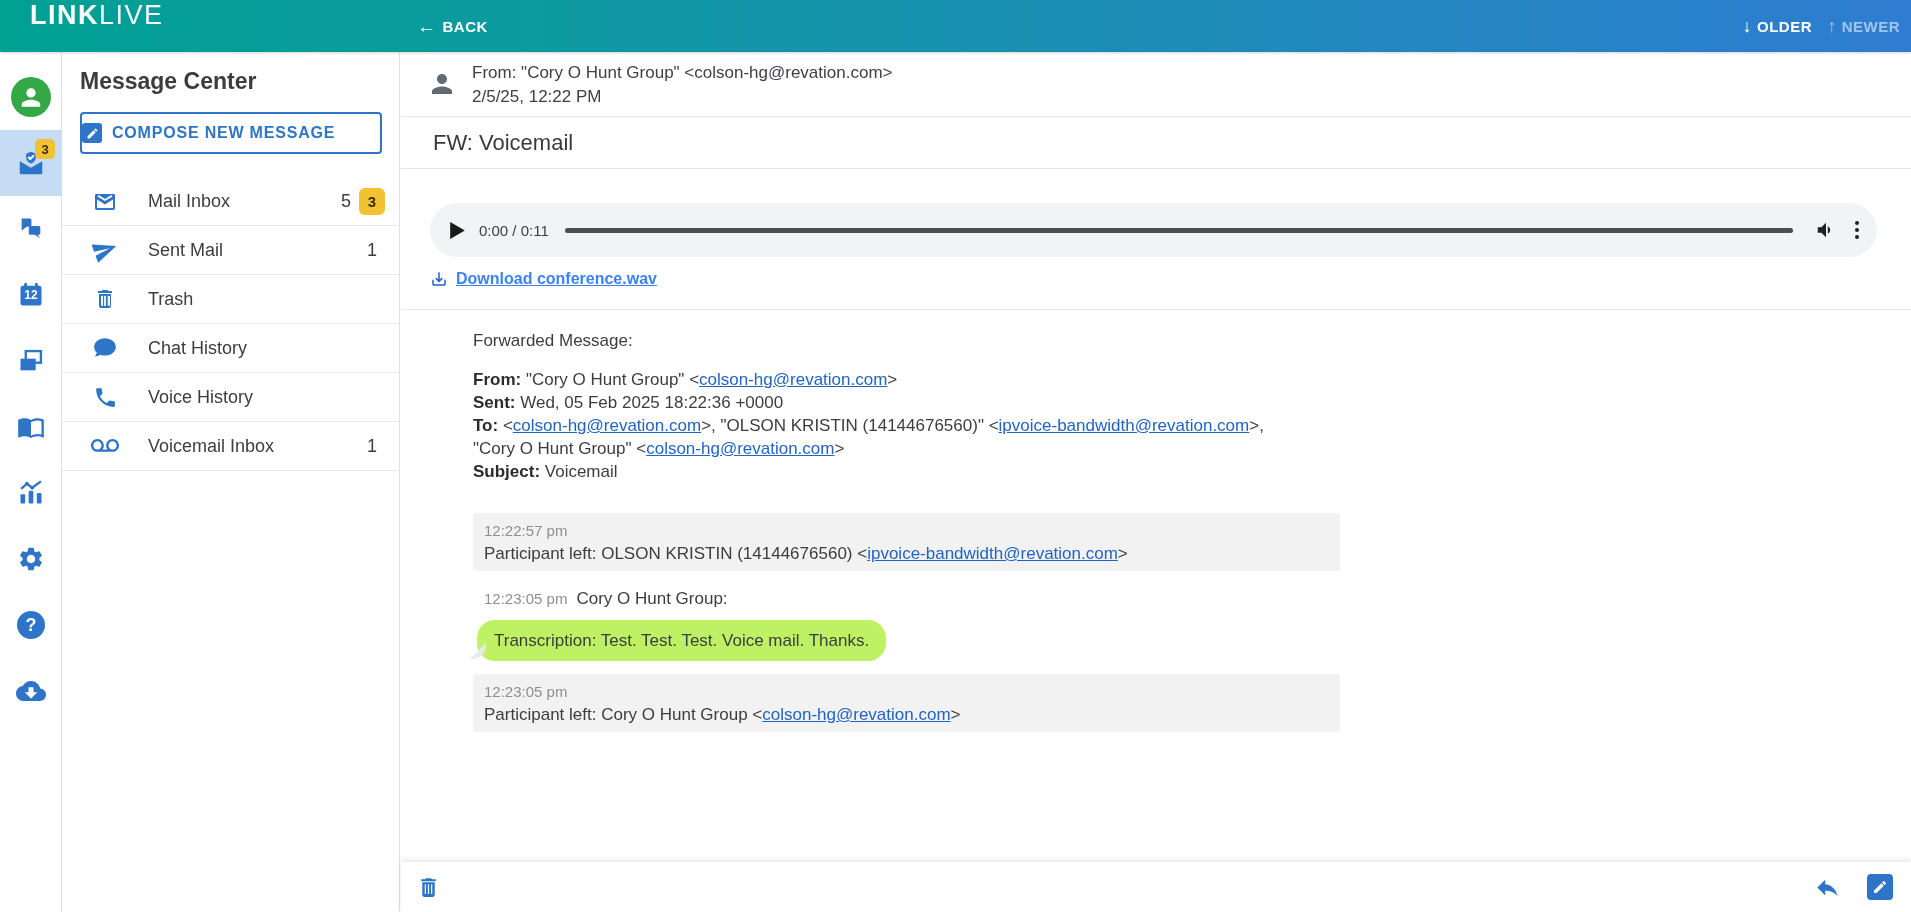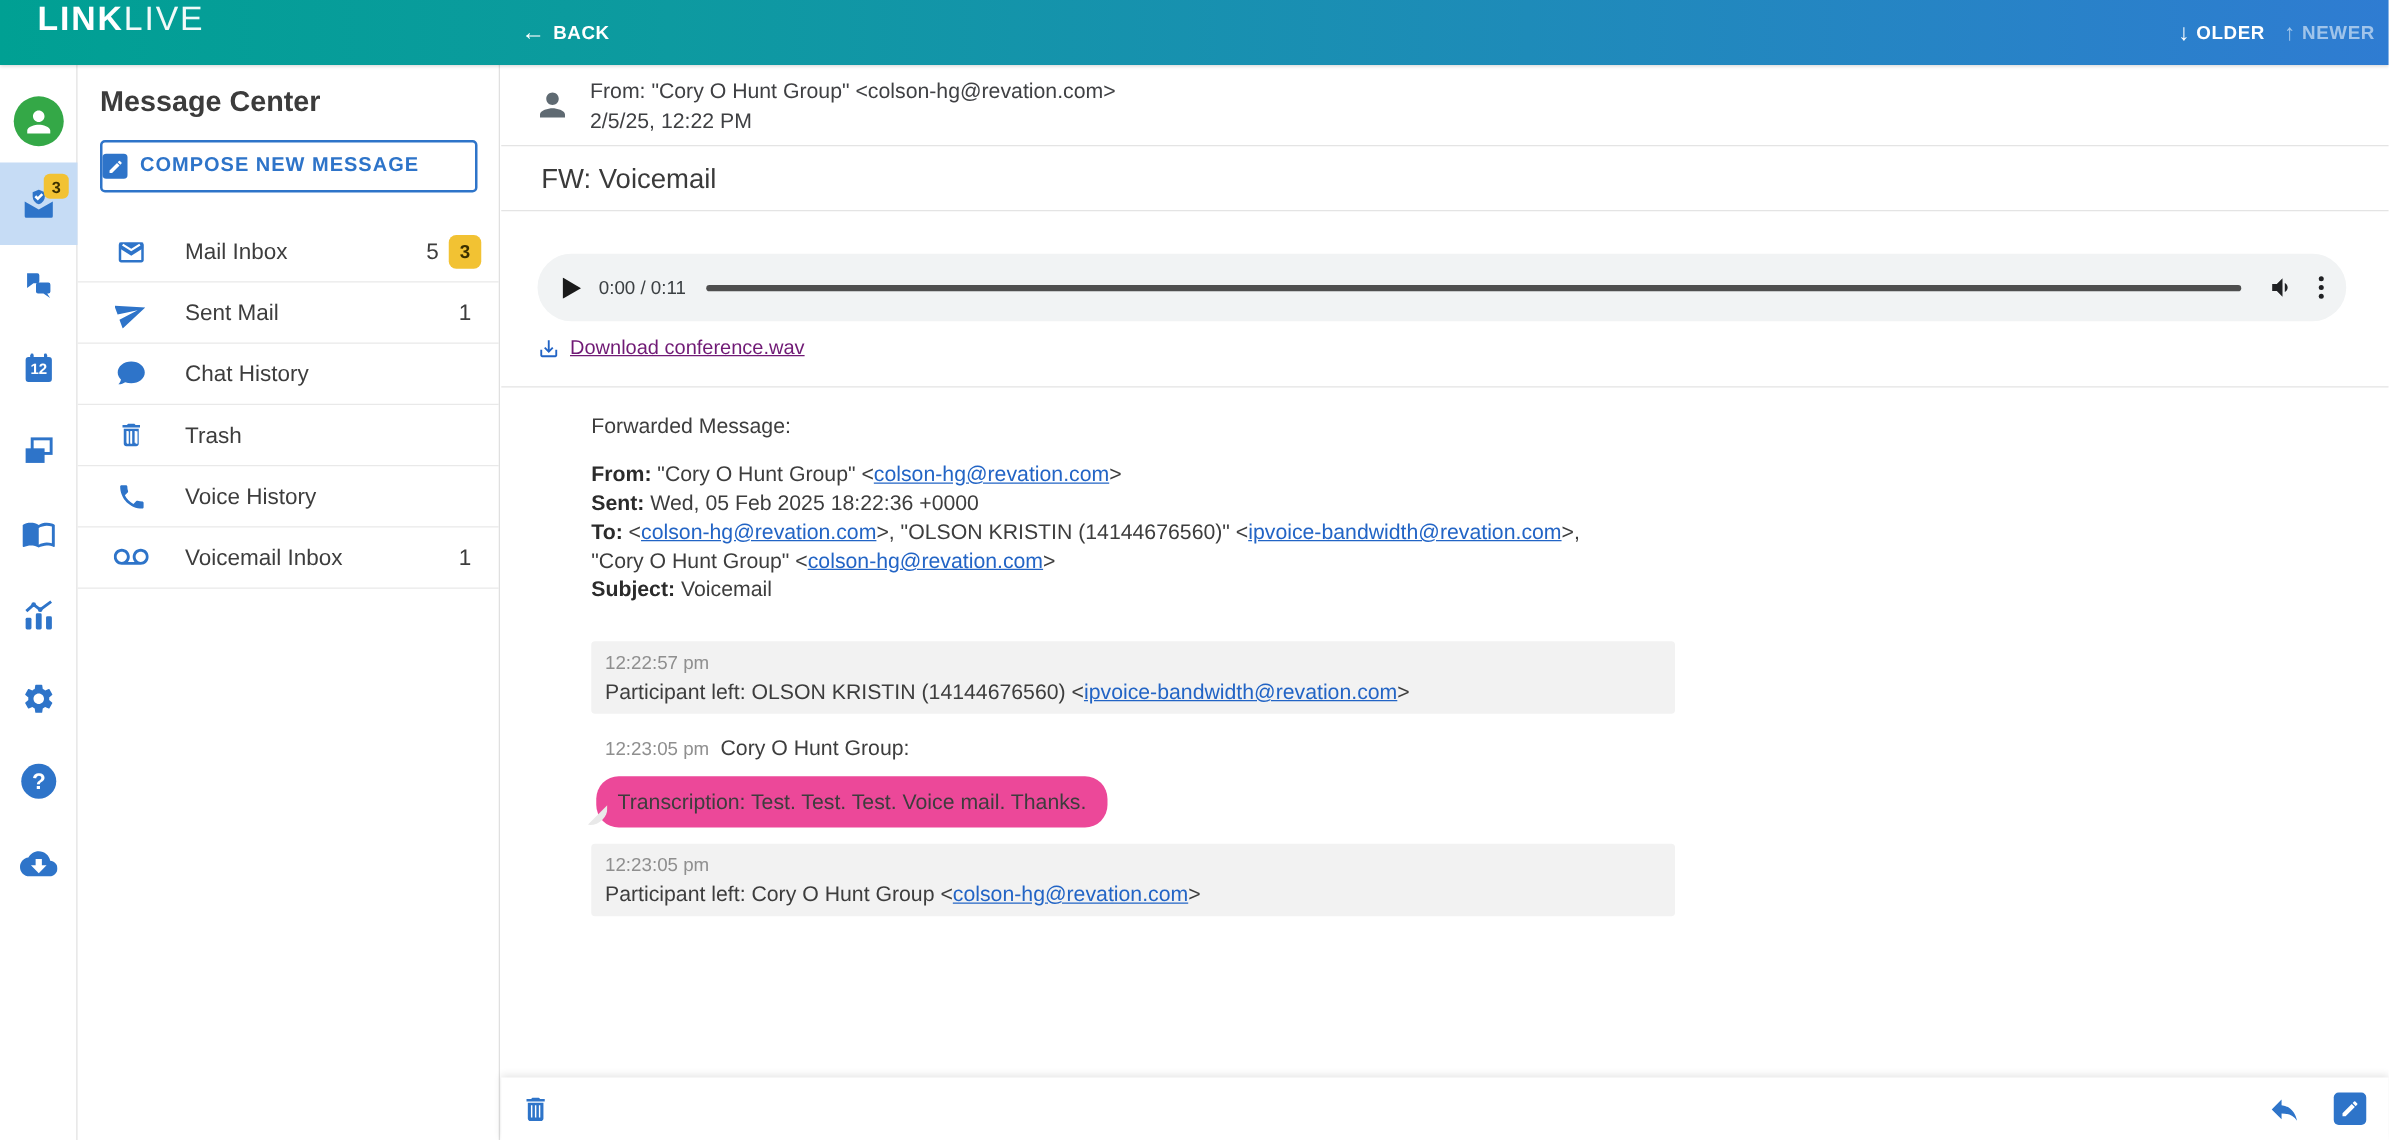--- a/index.html
+++ b/index.html
@@ -72,32 +72,32 @@
                  font-size:22px; color:#3a3a3a; }
 
   .audio-section { height:141px; border-bottom:1px solid #e4e4e4; padding:34px 34px 0 29px; }
   .audio-player { width:1447px; height:54px; background:#f1f3f4; border-radius:27px; display:flex;
                   align-items:center; padding:0 14px 0 20px; }
   .audio-time { font-size:15px; color:#3c4043; margin:0 16px 0 14px; white-space:nowrap; }
   .audio-track { flex:1; height:5px; background:#4e4e4e; border-radius:3px; margin-right:22px; cursor:pointer; }
   .kebab { display:flex; flex-direction:column; gap:3px; margin-left:14px; padding:4px; cursor:pointer; }
   .kebab i { width:4px; height:4px; border-radius:50%; background:#202124; }
   .download-row { margin-top:13px; display:flex; align-items:center; gap:8px; }
-  .download-link { font-size:16px; color:#701a75; text-decoration:underline; cursor:pointer; }
+  .download-link { font-size:16px; color:#3b82f6; text-decoration:underline; cursor:pointer;font-weight:bold; }
 
   .msg-body { padding:19px 40px 0 72px; font-size:17px; color:#3d3d3d; line-height:23px; }
   .fwd-header { margin-top:16px; max-width:835px; }
   .fwd-header b { color:#2b2b2b;text-align:center; }
   a.mlink, .mlink { color:#2264c5; text-decoration:underline; cursor:pointer; }
   .events { margin-top:30px; }
   .event-bar { width:867px; background:#f2f2f2; border-radius:3px; padding:6px 11px; display:flex;
                align-items:baseline;flex-direction:column; }
   .event-plain { margin-top:16px; display:flex; align-items:baseline; padding:0 11px; }
   .event-time { font-size:15px; color:#8f8f8f; margin-right:9px; white-space:nowrap; }
-  .bubble { margin-top:10px; margin-left:4px; display:inline-block; background:#ec4899;
+  .bubble { margin-top:10px; margin-left:4px; display:inline-block; background:#bef264;
             border-radius:18px; padding:9px 17px; position:relative; }
   .bubble::before { content:""; position:absolute; left:-7px; bottom:2px; width:16px; height:16px;
                     background:#e9e9e9; border-radius:0 0 14px 2px;
                     clip-path:polygon(0 100%, 100% 0, 100% 100%); }
   .event-bar.second { margin-top:13px; }
 
   .bottom-toolbar { position:absolute; left:0; right:0; bottom:0; height:50px; background:#fff;
                     box-shadow:0 -2px 6px rgba(0,0,0,.10); display:flex; align-items:center;
                     padding:0 18px 0 15px; }
   .tb-right { margin-left:auto; display:flex; align-items:center; gap:26px; }
@@ -222,35 +222,35 @@
       <span class="folder-icon">
         <svg width="26" height="26" viewBox="0 0 24 24">
             <path fill="#2e74c9" d="M2.01 21L23 12 2.01 3 2 10l15 2-15 2z" transform="rotate(-20 12 12)"></path>
           </svg>
       </span>
       <span class="folder-label">Sent Mail</span>
       <span class="folder-count">1</span>
     </div>
     <div class="folder-row">
       <span class="folder-icon">
-        <svg width="26" height="26" viewBox="0 0 24 24">
-            <path fill="#2e74c9" d="M12 3C6.5 3 2 6.6 2 11c0 2 .9 3.8 2.4 5.2-.2 1.3-.8 2.6-1.9 3.5 1.8.1 3.6-.5 5-1.5 1.4.5 2.9.8 4.5.8 5.5 0 10-3.6 10-8S17.5 3 12 3z"></path>
-          </svg>
-      </span>
-      <span class="folder-label">Chat History</span>
-      <span class="folder-count"></span>
-    </div>
-    <div class="folder-row">
-      <span class="folder-icon">
         <svg width="24" height="24" viewBox="0 0 24 24">
             <path fill="#2e74c9" d="M6 19c0 1.1.9 2 2 2h8c1.1 0 2-.9 2-2V7H6v12zM8.5 9h1.5v10H8.5zm2.75 0h1.5v10h-1.5zM15.5 9H17v10h-1.5zM19 4h-3.5l-1-1h-5l-1 1H5v2h14V4z"></path>
             <path fill="#fff" d="M8.2 8.8h1.1v9.4H8.2zm3.25 0h1.1v9.4h-1.1zm3.25 0h1.1v9.4h-1.1z"></path>
           </svg>
       </span>
       <span class="folder-label">Trash</span>
+      <span class="folder-count"></span>
+    </div>
+    <div class="folder-row">
+      <span class="folder-icon">
+        <svg width="26" height="26" viewBox="0 0 24 24">
+            <path fill="#2e74c9" d="M12 3C6.5 3 2 6.6 2 11c0 2 .9 3.8 2.4 5.2-.2 1.3-.8 2.6-1.9 3.5 1.8.1 3.6-.5 5-1.5 1.4.5 2.9.8 4.5.8 5.5 0 10-3.6 10-8S17.5 3 12 3z"></path>
+          </svg>
+      </span>
+      <span class="folder-label">Chat History</span>
       <span class="folder-count"></span>
     </div>
     <div class="folder-row">
       <span class="folder-icon">
         <svg width="25" height="25" viewBox="0 0 24 24">
             <path fill="#2e74c9" d="M6.62 10.79c1.44 2.83 3.76 5.14 6.59 6.59l2.2-2.2c.27-.27.67-.36 1.02-.24 1.12.37 2.33.57 3.57.57.55 0 1 .45 1 1V20c0 .55-.45 1-1 1-9.39 0-17-7.61-17-17 0-.55.45-1 1-1h3.5c.55 0 1 .45 1 1 0 1.25.2 2.45.57 3.57.11.35.03.74-.25 1.02l-2.2 2.2z"></path>
           </svg>
       </span>
       <span class="folder-label">Voice History</span>
       <span class="folder-count"></span>

